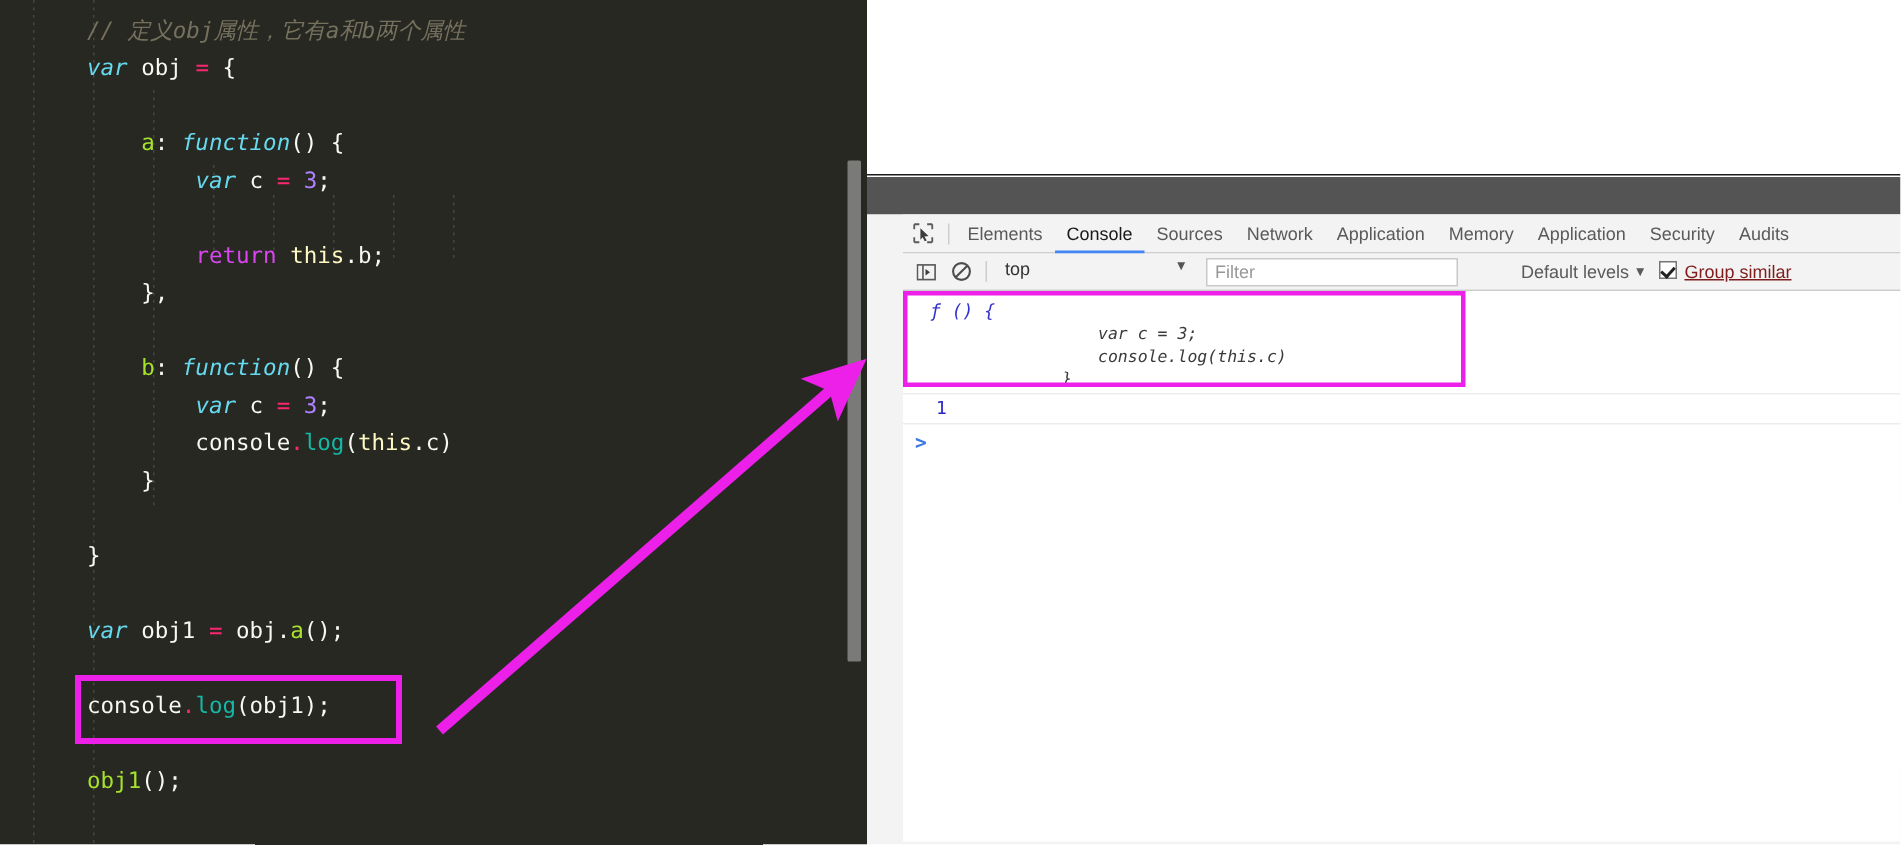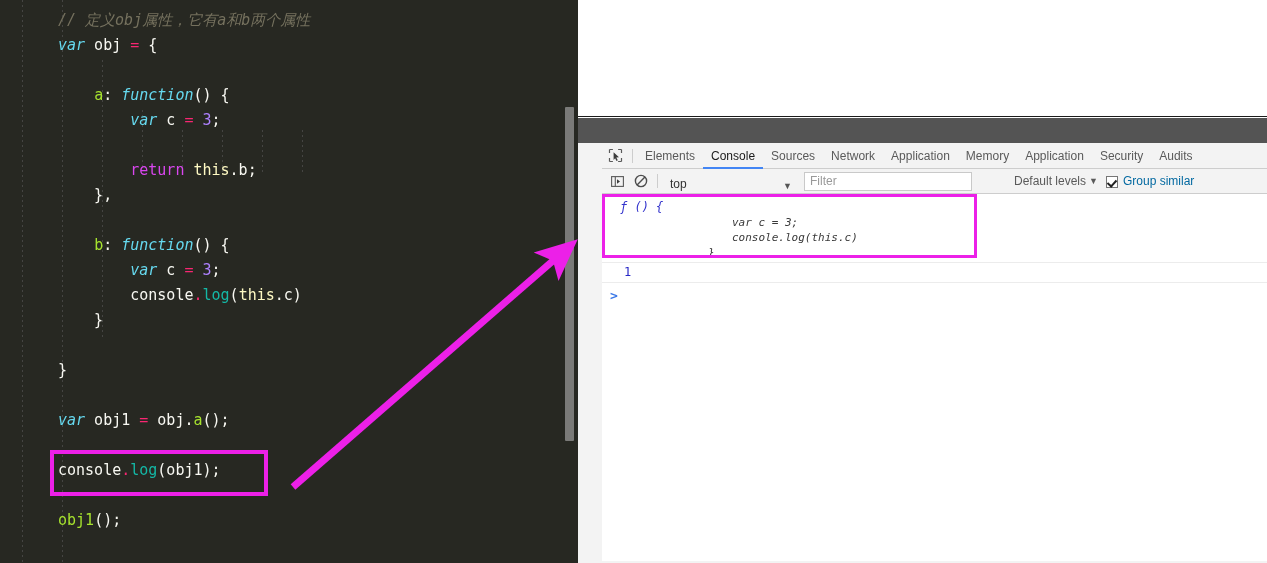--- a/index.html
+++ b/index.html
@@ -108,35 +108,35 @@
   .dt-tab.active { color: #1a1a1a; box-shadow: inset 0 -2px 0 0 #4285f4; }
 
   #devtools-filterbar {
     position: relative; height: 25px;
     background: #f3f3f3;
     border-bottom: 1px solid #cdcdcd;
     display: flex; align-items: center; padding-left: 3px;
   }
   .fb-icon { width: 24px; height: 24px; display: flex; align-items: center; justify-content: center; }
   .ctx-select {
-    display: flex; align-items: flex-end; justify-content: space-between;
+    display: flex; align-items: flex-start; justify-content: space-between;
     width: 132px; height: 19px; margin-left: 4px;
     font-size: 12px; color: #333; padding: 0 6px 0 4px;
   }
   .filter-input {
     width: 168px; height: 19px; margin-left: 6px;
     background: #fff; border: 1px solid #c9c9c9;
     font-size: 12px; color: #999;
     padding: 0 5px; line-height: 17px;
   }
   .levels {
     margin-left: 42px; font-size: 12px; color: #5a5a5a;
     display: flex; align-items: center; gap: 3px;
   }
-  .group-similar { margin-left: 8px; font-size: 12px; color: #0369a1; display: flex; align-items: flex-end; gap: 5px; }
+  .group-similar { margin-left: 8px; font-size: 12px; color: #7f1d1d; display: flex; align-items: flex-start; gap: 5px; text-decoration: underline; }
   .cb {
     width: 12px; height: 12px; border: 1px solid #767676; background: #fff;
     position: relative; display: inline-block;
   }
   .cb::after {
     content: ""; position: absolute; left: 2px; top: 1px;
     width: 4px; height: 7px; border: solid #222; border-width: 0 2px 2px 0;
     transform: rotate(42deg);
   }
 

